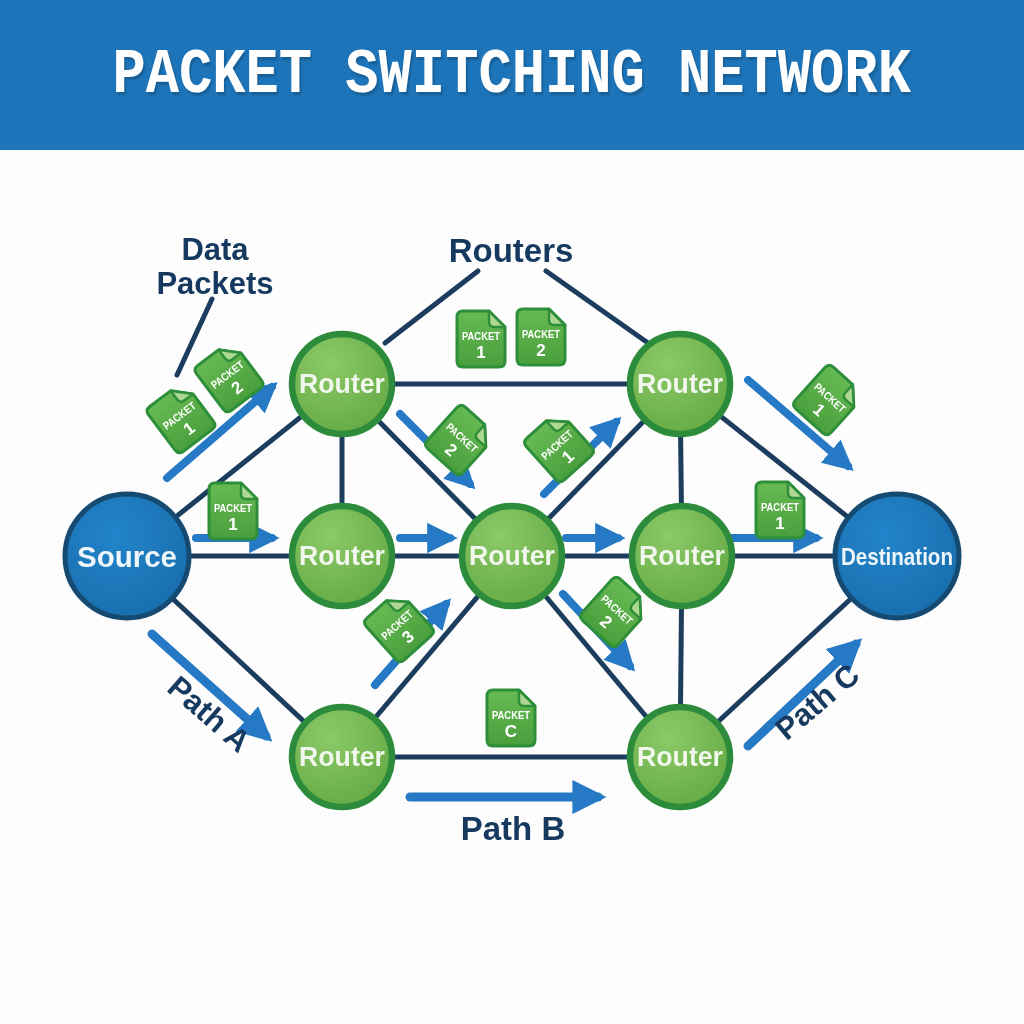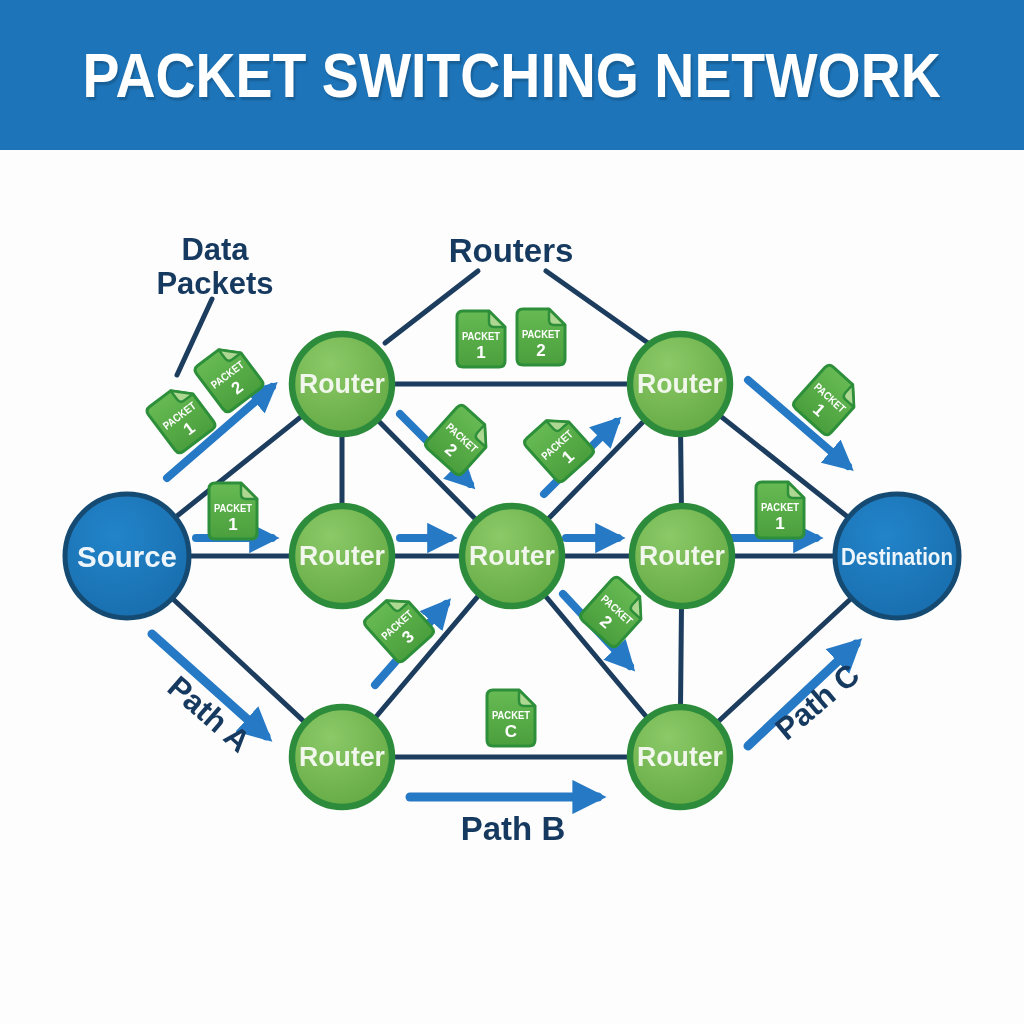--- a/index.html
+++ b/index.html
@@ -2,21 +2,21 @@
 <html><head>
 <meta charset="utf-8">
 <style>
   html,body{margin:0;padding:0;background:#ffffff;}
   #canvas{
     position:relative;width:1024px;height:1024px;overflow:hidden;
     background:#fdfdfd;font-family:"Liberation Sans",sans-serif;
   }
   #banner{
     position:absolute;top:0;left:0;width:1024px;height:150px;
-    background:#1d74b8;display:flex;align-items:center;justify-content:center;
+    background:#1d74b8;display:flex;align-items:center;justify-content:center;font-family:Liberation Mono, monospace;
   }
   #banner .banner-title{
     font-weight:bold;font-size:63px;color:#ffffff;white-space:nowrap;
     transform:scaleX(0.88);letter-spacing:0px;
     text-shadow:2px 3px 2px rgba(0,0,0,0.18);
   }
   #diagram{position:absolute;top:0;left:0;}
   .node-label{fill:#eef6fb;font-weight:bold;}
   .router-label{fill:#f1f7ec;font-weight:bold;}
   .annot{fill:#16395f;font-weight:bold;}

